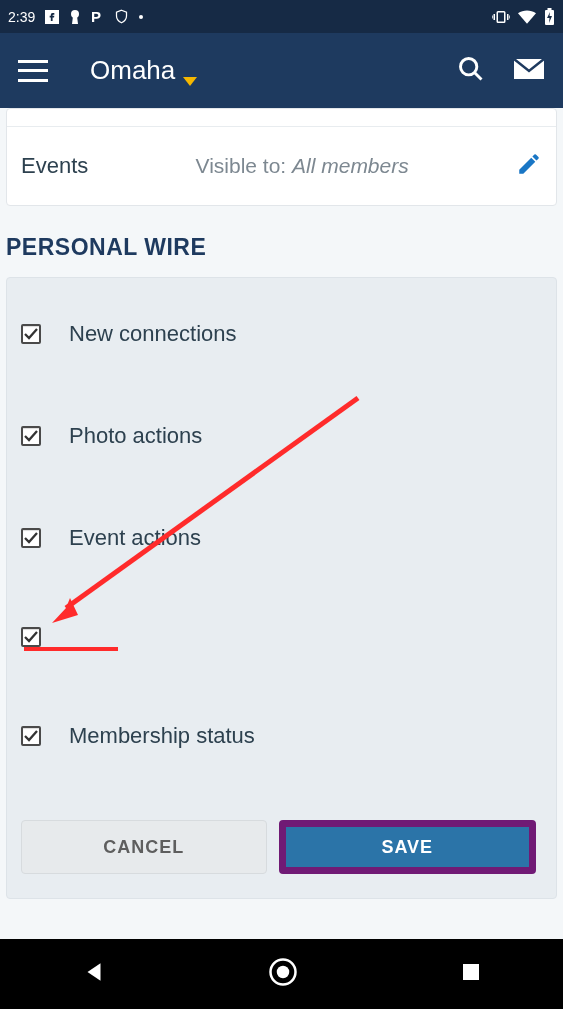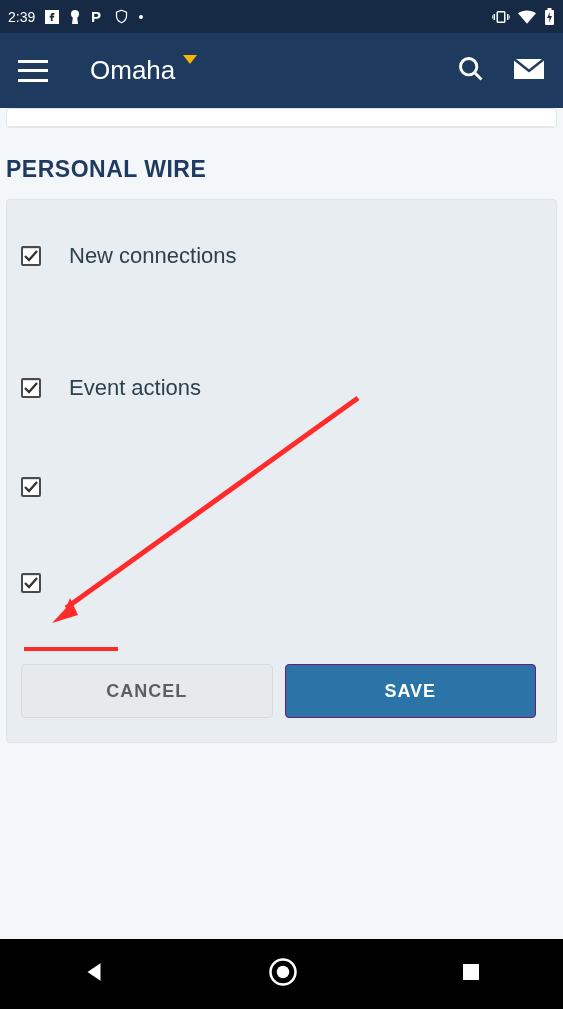--- a/index.html
+++ b/index.html
@@ -9,21 +9,21 @@
   
   .statusbar { height: 33px; background: #162a45; color: #fff; display: flex; align-items: center; justify-content: space-between; padding: 0 8px; font-size: 14px; }
   .sb-left { display: flex; align-items: center; gap: 10px; }
   .sb-right { display: flex; align-items: center; gap: 8px; }
   .sb-ico { display: inline-flex; }
 
   
   .appbar { height: 75px; background: #1e3a5f; color: #fff; display: flex; align-items: center; padding: 0 18px; }
   .hamburger { width: 30px; height: 22px; display: flex; flex-direction: column; justify-content: space-between; cursor: pointer; }
   .hamburger span { display: block; height: 3px; background: #fff; width: 100%; }
-  .app-title { font-size: 26px; margin-left: 42px; display: flex; align-items: flex-start; gap: 8px; font-weight: 400; }
+  .app-title { font-size: 26px; margin-left: 42px; display: flex; align-items: flex-end; gap: 8px; font-weight: 400; }
   .caret-down { width: 0; height: 0; border-left: 7px solid transparent; border-right: 7px solid transparent; border-top: 9px solid #f5b700; }
   .appbar-spacer { flex: 1; }
   .appbar-icon { margin-left: 28px; cursor: pointer; }
 
   
   .card { background: #fff; margin: 0 6px; border: 1px solid #e2e6ea; border-radius: 4px; }
   .card-top { height: 18px; border-bottom: 1px solid #e8ecef; }
   .card-row { display: flex; align-items: center; padding: 24px 14px; }
   .card-label { font-size: 22px; color: #2d414f; }
   .card-mid { flex: 1; text-align: center; font-size: 21px; color: #7d8891; }
@@ -38,21 +38,21 @@
   .check-row { display: flex; align-items: center; padding: 23px 0; }
   .cbx { width: 20px; height: 20px; border: 2px solid #4a4a4a; background: #fff; border-radius: 2px; display: flex; align-items: center; justify-content: center; cursor: pointer; box-shadow: 0 1px 1px rgba(0,0,0,.15) inset; }
   .cbx svg { display: block; }
   .check-label { font-size: 22px; color: #2d414f; margin-left: 28px; }
   .row-spacer { height: 30px; }
 
   
   .btnrow { display: flex; gap: 12px; margin-top: 36px; }
   .btn { flex: 1; height: 54px; border-radius: 4px; font-size: 18px; font-weight: 700; letter-spacing: 1px; display: flex; align-items: center; justify-content: center; cursor: pointer; margin-top: 12px; }
   .btn-cancel { background: #e7eaec; color: #5e5e5e; border: 1px solid #d7dbde; }
-  .btn-save { background: #2b74a8; color: #fff; border: 1px solid #701a75; }
+  .btn-save { background: #2b74a8; color: #fff; border: 7px solid #701a75; }
 
   
   .annot { position: absolute; pointer-events: none; }
 
   
   .navbar { height: 70px; background: #000; display: flex; align-items: center; justify-content: space-around; margin-top: auto; }
   .nav-ico { color: #fff; }
 
   .content-area { flex: 1; overflow: hidden; position: relative; }
 </style>
@@ -135,36 +135,55 @@
           <rect x="1" y="1" width="30" height="20" fill="#fff"></rect>
           <path d="M1 1 L16 13 L31 1" fill="none" stroke="#1e3a5f" stroke-width="2.5"></path>
         </svg>
     </div>
   </div>
 
   <div class="content-area">
 
     <div class="card">
       <div class="card-top"></div>
+      <div class="card-row">
+        <div class="card-label">Events</div>
+        <div class="card-mid">
+          <span>Visible to: </span><em>All members</em>
+        </div>
+        <div class="pencil">
+          <svg width="26" height="26" viewBox="0 0 24 24">
+              <path d="M3 17.25V21h3.75L17.81 9.94l-3.75-3.75L3 17.25zM20.71 7.04a1 1 0 0 0 0-1.41l-2.34-2.34a1 1 0 0 0-1.41 0l-1.83 1.83 3.75 3.75 1.83-1.83z" fill="#1976c5"></path>
+            </svg>
+        </div>
+      </div>
     </div>
 
     <div class="section-h">PERSONAL WIRE</div>
 
     <div class="panel">
 
       <div class="check-row">
         <div class="cbx">
           <svg width="14" height="12" viewBox="0 0 14 12">
               <path d="M1 6 L5 10 L13 1" fill="none" stroke="#333" stroke-width="2.3"></path>
             </svg>
         </div>
         <div class="check-label">New connections</div>
       </div>
       <div class="row-spacer"></div>
 
+      <div class="check-row">
+        <div class="cbx">
+          <svg width="14" height="12" viewBox="0 0 14 12">
+              <path d="M1 6 L5 10 L13 1" fill="none" stroke="#333" stroke-width="2.3"></path>
+            </svg>
+        </div>
+        <div class="check-label">Photo actions</div>
+      </div>
       <div class="row-spacer"></div>
 
       <div class="check-row">
         <div class="cbx">
           <svg width="14" height="12" viewBox="0 0 14 12">
               <path d="M1 6 L5 10 L13 1" fill="none" stroke="#333" stroke-width="2.3"></path>
             </svg>
         </div>
         <div class="check-label">Event actions</div>
       </div>
@@ -178,20 +197,21 @@
         </div>
       </div>
       <div class="row-spacer"></div>
 
       <div class="check-row">
         <div class="cbx">
           <svg width="14" height="12" viewBox="0 0 14 12">
               <path d="M1 6 L5 10 L13 1" fill="none" stroke="#333" stroke-width="2.3"></path>
             </svg>
         </div>
+        <div class="check-label">Membership status</div>
       </div>
 
       <div class="btnrow">
         <div class="btn btn-cancel">CANCEL</div>
         <div class="btn btn-save">SAVE</div>
       </div>
     </div>
 
     <svg class="annot" style="left:0; top:0;" width="563" height="820">
       <defs>

